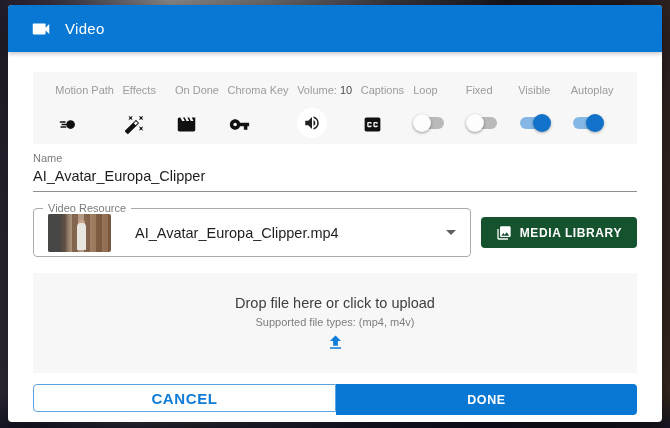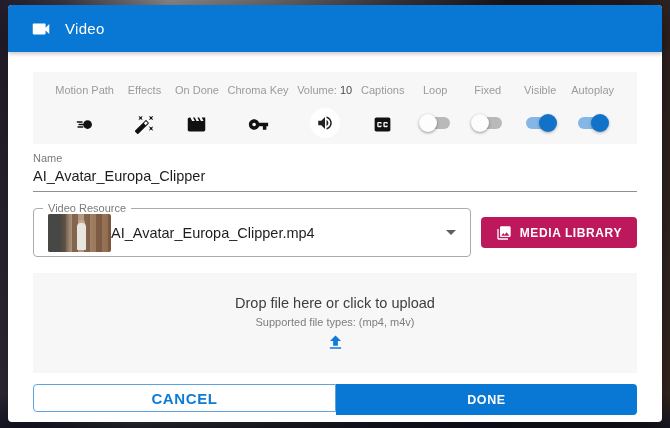--- a/index.html
+++ b/index.html
@@ -26,21 +26,21 @@
   .dlg-header svg { width:22px; height:22px; fill:#fff; }
   .dlg-title { color:#fff; font-size:15px; letter-spacing:.3px; }
 
   .content { padding:0 25px; }
 
   .toolbar {
     margin-top:20px; background:#f7f7f7; height:72px;
     display:flex; justify-content:space-around; align-items:flex-start;
     padding:12px 18px 0 18px;
   }
-  .tb-item { display:flex; flex-direction:column; align-items:center; gap:16px; min-width:44px; }
+  .tb-item { display:flex; flex-direction:column; align-items:flex-start; gap:16px; min-width:44px; }
   .tb-label { font-size:11px; color:#9b9b9b; white-space:nowrap; }
   .tb-label b { color:#4c4c4c; font-weight:normal; }
   .tb-icon { width:24px; height:24px; display:flex; align-items:center; justify-content:center; cursor:pointer; }
   .tb-icon svg { width:21px; height:21px; fill:#111; }
   .tb-icon.circle {
     width:30px; height:30px; margin-top:-4px; background:#fff; border-radius:50%;
   }
   .tb-icon.circle svg { width:18px; height:18px; fill:#222; }
 
   .switch { position:relative; width:33px; height:18px; margin-top:2px; cursor:pointer; }
@@ -77,30 +77,30 @@
   }
   .thumb::before { 
     content:""; position:absolute; left:0; top:0; width:34%; height:100%;
     background:linear-gradient(90deg, #474745 55%, rgba(71,71,69,0) 100%);
   }
   .thumb::after { 
     content:""; position:absolute; left:46%; top:26%; width:9px; height:70%;
     background:#e9e6e0; border-radius:4px 4px 1px 1px;
     box-shadow:0 -4px 0 -1px #caa58e; 
   }
-  .resource-file { font-size:14.5px; color:#1e1e1e; }
+  .resource-file { margin-left:24px; font-size:14.5px; color:#1e1e1e; }
   .dropdown-arrow { margin-left:auto; width:0; height:0; border-left:5px solid transparent;
     border-right:5px solid transparent; border-top:5px solid #5f5f5f; }
 
   .btn {
     display:flex; align-items:center; justify-content:center; gap:8px;
     border:none; border-radius:4px; cursor:pointer; font-family:"Liberation Sans", sans-serif;
     font-weight:bold; letter-spacing:.6px;
   }
-  .btn-media { background:#be185d; color:#fff; height:31px; padding:0 15px; font-size:12px; flex:0 0 auto; }
+  .btn-media { background:#14532d; color:#fff; height:31px; padding:0 15px; font-size:12px; flex:0 0 auto; }
   .btn-media svg { width:16px; height:16px; fill:#fff; }
 
   .drop-area {
     margin-top:16px; background:#f7f7f7; height:100px;
     display:flex; flex-direction:column; align-items:center; justify-content:center; gap:5px;
     cursor:pointer;
   }
   .drop-title { font-size:14.5px; color:#3d3d3d; }
   .drop-sub { font-size:11px; color:#7e7e7e; }
   .drop-area svg { width:19px; height:19px; fill:#0d7bd8; }

